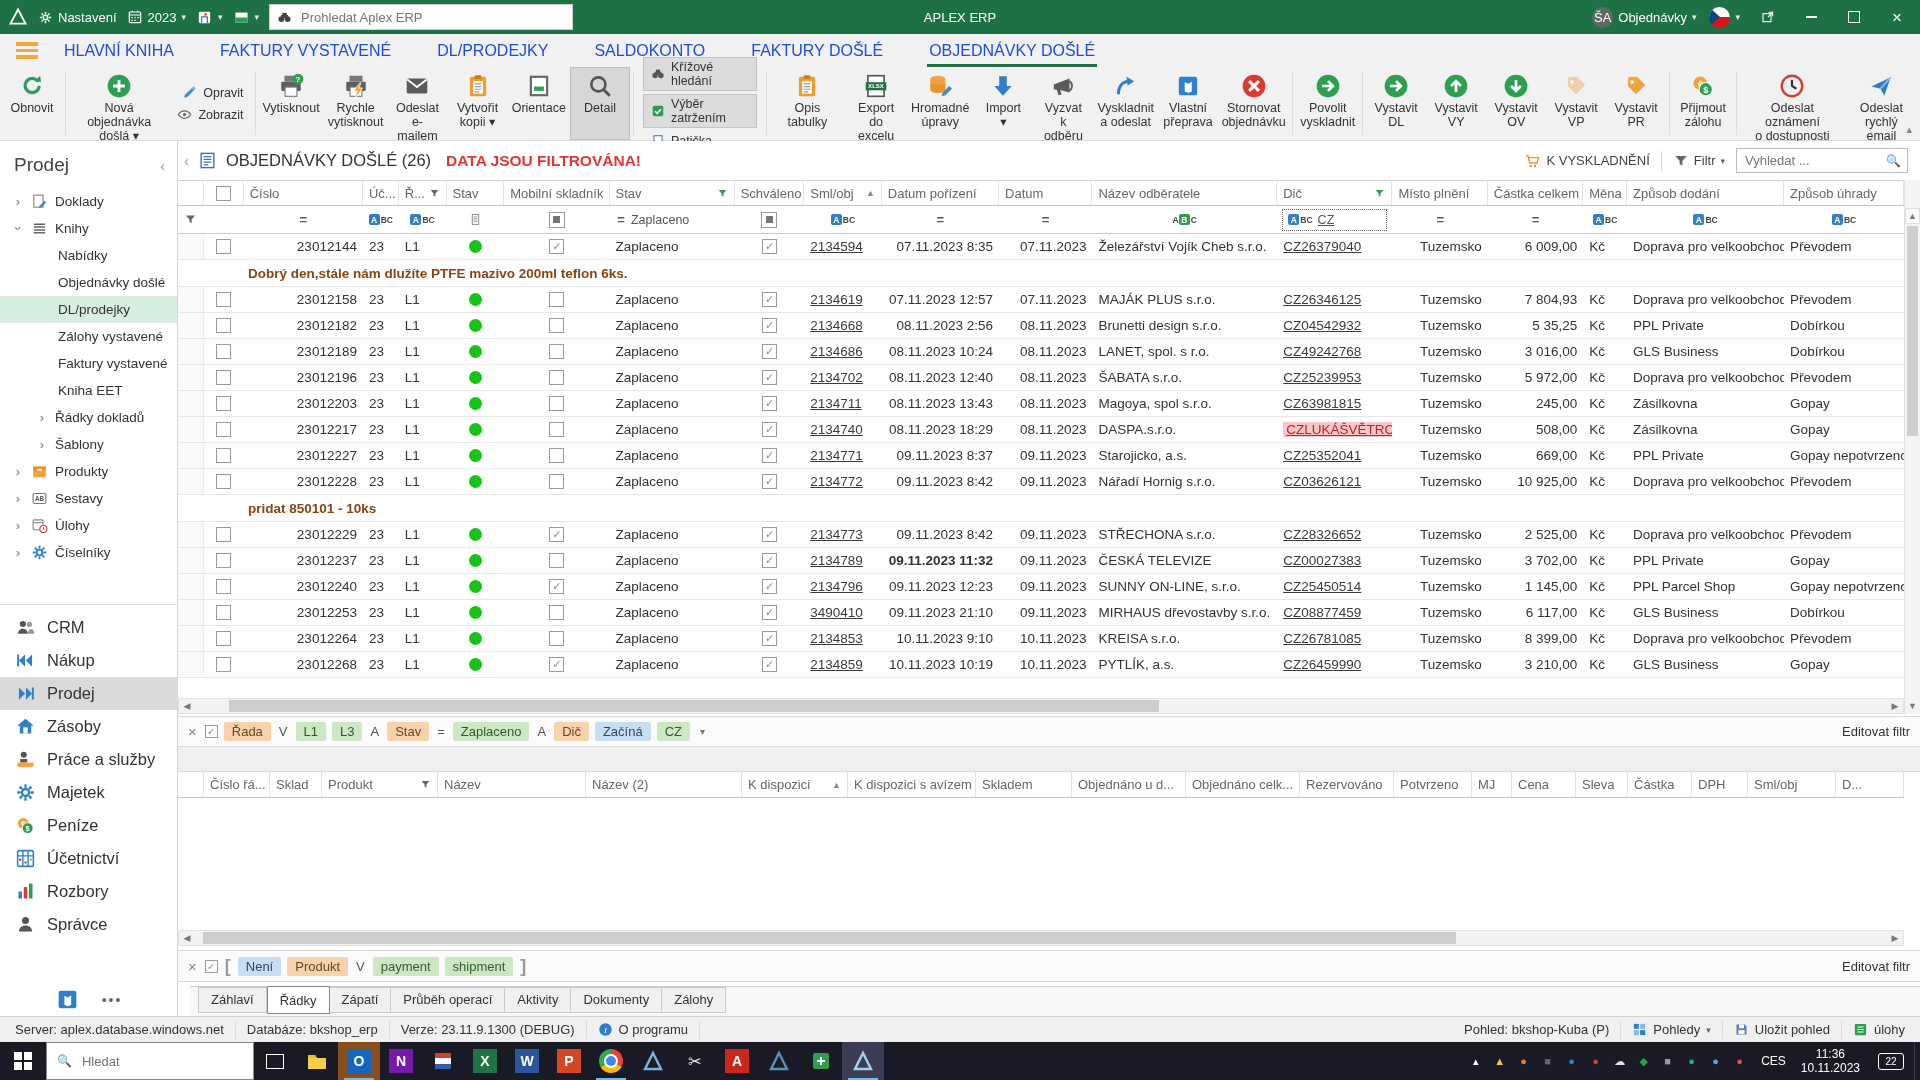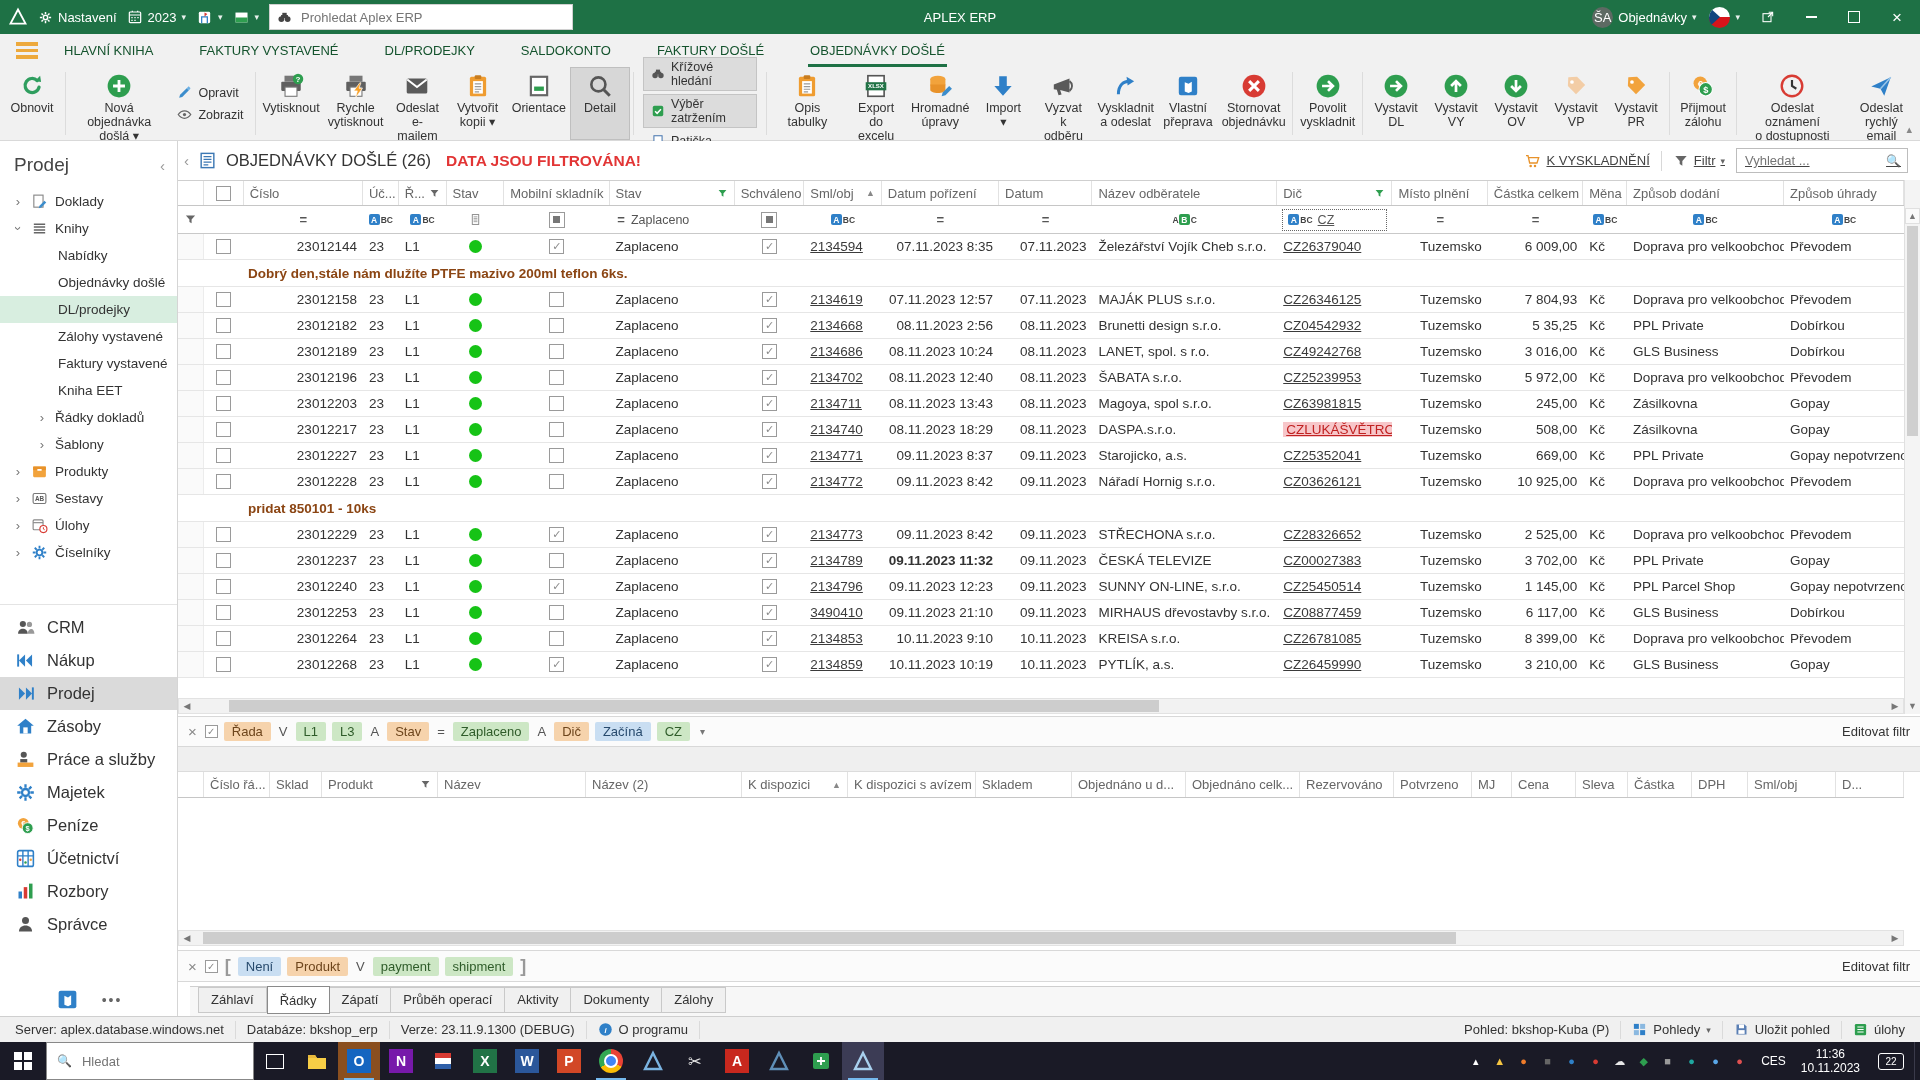--- a/index.html
+++ b/index.html
@@ -21,31 +21,31 @@
   .flag::before{content:"";position:absolute;left:0;top:0;border-left:11px solid #11457e;border-top:10.5px solid transparent;border-bottom:10.5px solid transparent;}
   .wbtn{width:30px;height:26px;display:flex;align-items:center;justify-content:center;}
   .wmin{width:11px;height:2px;background:#fff;}
   .wmax{width:10px;height:10px;border:1.5px solid #fff;}
   .wclose{font-size:17px;line-height:1;}
 
   
   .menubar{position:absolute;top:34px;left:0;right:0;height:33px;background:#f1f1f1;display:flex;align-items:center;}
   .hamb{margin:0 26px 0 16px;display:flex;flex-direction:column;gap:3px;}
   .hamb span{width:22px;height:3.5px;background:#eda93c;}
-  .mtab{font-size:13px;color:#14532d;margin-right:46px;height:100%;display:flex;align-items:center;position:relative;white-space:nowrap;text-align:center;}
+  .mtab{font-size:16px;color:#1d4ed8;margin-right:46px;height:100%;display:flex;align-items:center;position:relative;white-space:nowrap;text-align:center;}
   .mtab.active::after{content:"";position:absolute;left:-2px;right:-2px;bottom:0;height:3px;background:#1e7145;}
 
   
   .ribbon{position:absolute;top:67px;left:0;right:0;height:74px;background:#f1f1f1;border-bottom:1px solid #d9d9d9;display:flex;align-items:stretch;padding:0 2px;box-sizing:border-box;}
   .rdiv{width:1px;background:#dcdcdc;margin:5px 3px;}
   .rbtn{display:flex;flex-direction:column;align-items:center;justify-content:flex-start;padding:5px 6px 2px;min-width:46px;font-size:12.5px;color:#333;border:1px solid transparent;}
   .rbtn .icn{width:26px;height:26px;margin-bottom:2px;}
   .rbtn .lbl{line-height:1.12;text-align:center;white-space:pre-line;}
   .rbtn.pressed{background:#d7d7d7;border-color:#bfbfbf;}
-  .rstack{display:flex;flex-direction:column;justify-content:center;gap:7px;padding:2px 8px;}
+  .rstack{display:flex;flex-direction:column;justify-content:center;gap:7px;padding:2px 8px;align-items:flex-end;}
   .rsmall{display:flex;align-items:center;gap:6px;font-size:12.5px;color:#333;}
   .rsmall .icn{width:15px;height:15px;}
   .rtoggles{display:flex;flex-direction:column;justify-content:center;gap:3px;padding:2px 6px;}
   .rtog{display:flex;align-items:center;gap:6px;font-size:12.5px;padding:2px 7px;border:1px solid transparent;color:#333;}
   .rtog .icn{width:14px;height:14px;}
   .rtog.on{background:#dcdcdc;border-color:#c4c4c4;}
   .rcollapse{position:absolute;right:8px;bottom:4px;color:#888;font-size:11px;}
 
   
   .sidebar{position:absolute;top:141px;left:0;width:178px;bottom:64px;background:#fff;border-right:1px solid #d5d5d5;box-sizing:border-box;}
@@ -66,21 +66,21 @@
   .sb-foot .icn{width:25px;height:25px;}
   .dots{color:#666;font-size:14px;letter-spacing:2px;}
 
   
   .content{position:absolute;left:178px;top:141px;right:0;bottom:64px;background:#fff;}
   .c-head{position:absolute;top:0;left:0;right:0;height:39px;display:flex;align-items:center;padding:0 12px 0 6px;gap:9px;box-sizing:border-box;}
   .c-coll{color:#999;font-size:15px;}
   .c-head .icn{width:19px;height:19px;}
   .c-title{font-size:16.5px;color:#333;}
   .c-warn{font-size:15.5px;font-weight:bold;color:#e03w;color:#e23535;margin-left:6px;}
-  .c-tools{margin-left:auto;display:flex;align-items:center;gap:11px;font-size:13px;color:#444;text-decoration:underline;}
+  .c-tools{margin-left:auto;display:flex;align-items:center;gap:11px;font-size:13px;color:#444;}
   .c-tools .icn{width:16px;height:16px;}
   .c-sep{width:1px;height:20px;background:#d8d8d8;}
   .c-search{display:flex;align-items:center;border:1px solid #bdbdbd;height:23px;width:158px;padding:0 6px;gap:6px;background:#fff;}
   .c-search input{border:none;outline:none;font:inherit;width:100%;}
   .mag{color:#777;font-size:12px;}
 
   .g-head{position:absolute;top:39px;left:0;right:16px;height:26px;display:flex;border-top:1px solid #cfcfcf;border-bottom:1px solid #c6c6c6;box-sizing:border-box;background:#fff;}
   .g-hcell{display:flex;align-items:center;gap:4px;padding:0 6px;color:#666;font-size:13px;border-right:1px solid #e2e2e2;overflow:hidden;white-space:nowrap;box-sizing:border-box;}
   .g-hcell .icn{width:11px;height:11px;margin-left:auto;}
   .sortup{margin-left:auto;color:#888;font-size:9px;}

